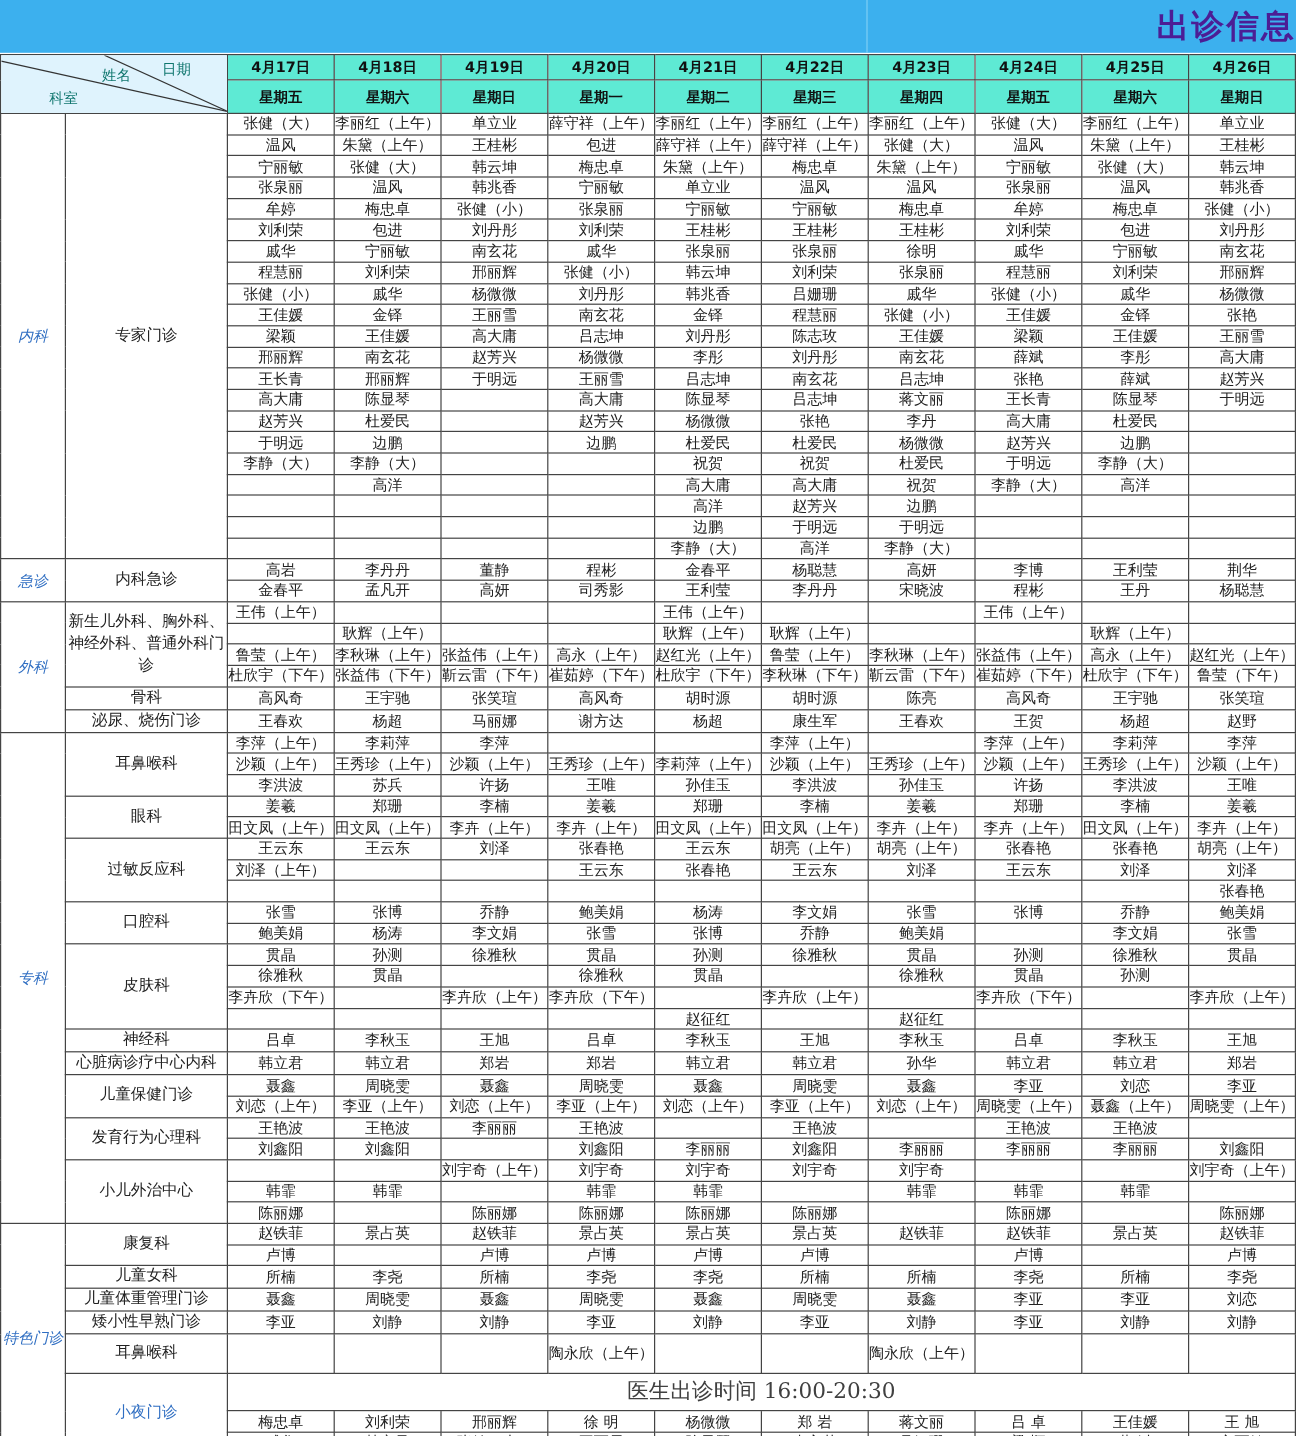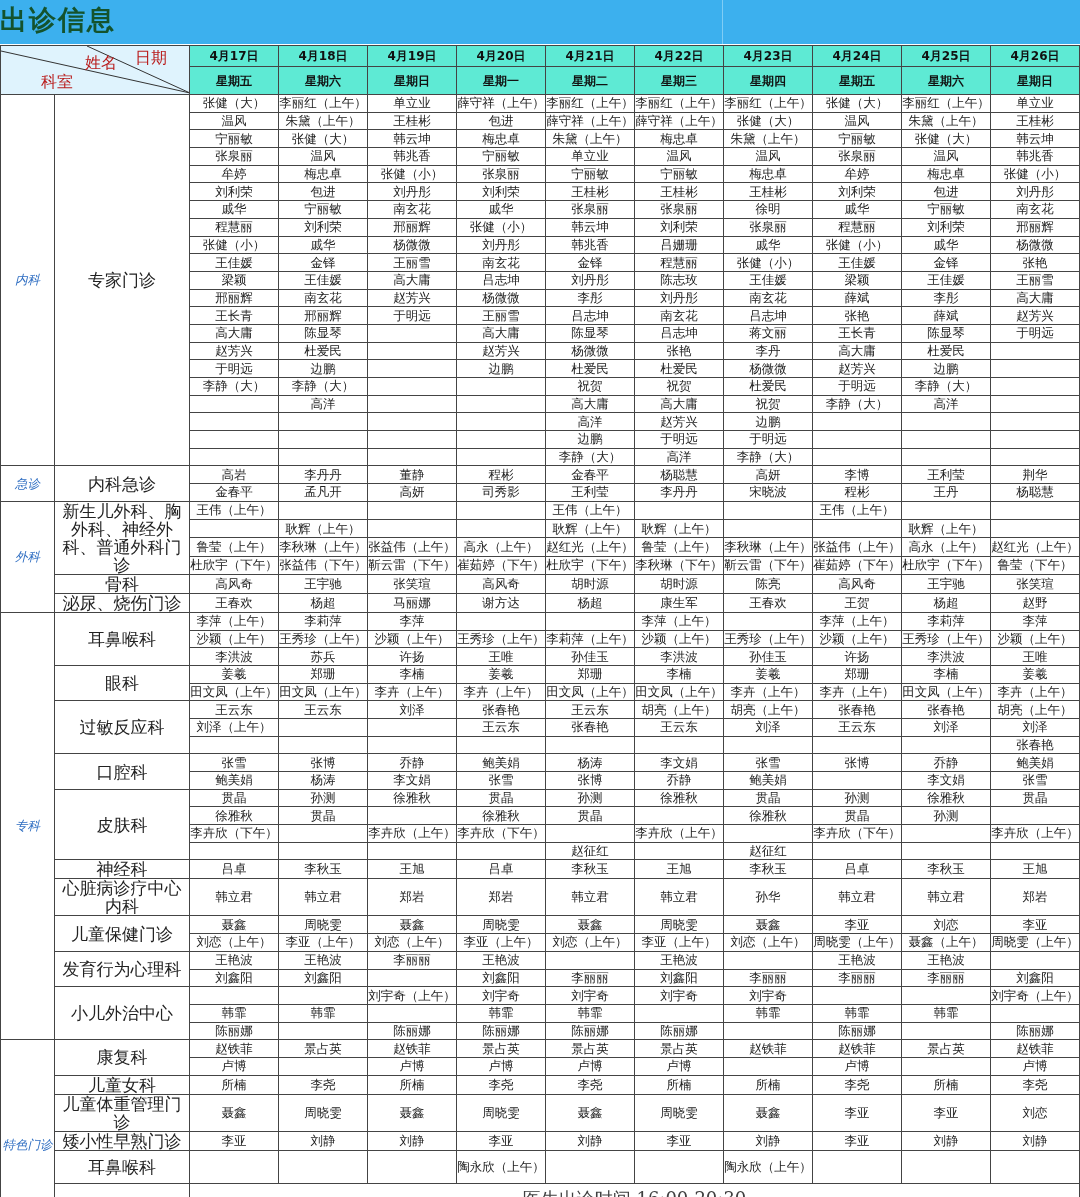--- a/index.html
+++ b/index.html
@@ -1,30 +1,30 @@
 <!DOCTYPE html>
 <html><head>
 <meta charset="utf-8">
 <style>
   html,body{margin:0;padding:0;background:#fff;}
   body{width:1080px;height:1197px;overflow:hidden;font-family:"DejaVu Serif","Liberation Serif",serif;}
   .title-bar{height:44px;background:#3cb0ee;position:relative;border-bottom:1px solid #fff;}
-  .title-bar .title{position:absolute;left:0;width:1080px;top:0;height:44px;line-height:44px;text-align:left;color:#14532d;font-family:Liberation Mono, monospace;font-weight:bold;font-size:27px;letter-spacing:2px;}
+  .title-bar .title{position:absolute;left:0;width:1080px;top:0;height:44px;line-height:44px;text-align:right;color:#4c1d95;font-family:Liberation Sans, sans-serif;font-weight:bold;font-size:27px;letter-spacing:2px;}
   .title-bar .divider{position:absolute;left:722px;top:0;width:1px;height:44px;background:#7fcdf5;}
   table{border-collapse:collapse;table-layout:fixed;width:1080px;}
   td{border:1px solid #444;padding:0;text-align:center;font-size:12.5px;color:#222;height:16.7px;line-height:16px;white-space:nowrap;overflow:hidden;}
   td.hdr{background:#5eead4;font-family:"DejaVu Sans","Liberation Sans",sans-serif;font-weight:bold;font-size:12px;color:#111;}
   td.hdr.date{height:20px;}
   td.hdr.week{height:27px;}
   td.corner{background:#dff3fd;position:relative;}
   td.cat{color:#2f6ec2;font-family:"DejaVu Sans","Liberation Sans",sans-serif;font-size:12.5px;font-style:italic;}
-  td.sub{font-size:17px;white-space:normal;line-height:18px;}
+  td.sub{font-size:13px;white-space:normal;line-height:18px;}
   td.sub.blue{color:#2f6ec2;}
   td.night-banner{color:#404040;font-size:18px;height:30px;text-align:center;}
-  .corner-label{position:absolute;font-size:16px;color:#b91c1c;font-family:"DejaVu Sans","Liberation Sans",sans-serif;}
+  .corner-label{position:absolute;font-size:12px;color:#0f766e;font-family:"DejaVu Sans","Liberation Sans",sans-serif;}
 </style>
 </head>
 <body>
 
 <div class="title-bar">
   <div class="title">出诊信息</div>
   <div class="divider"></div>
 </div>
 
 <table>

